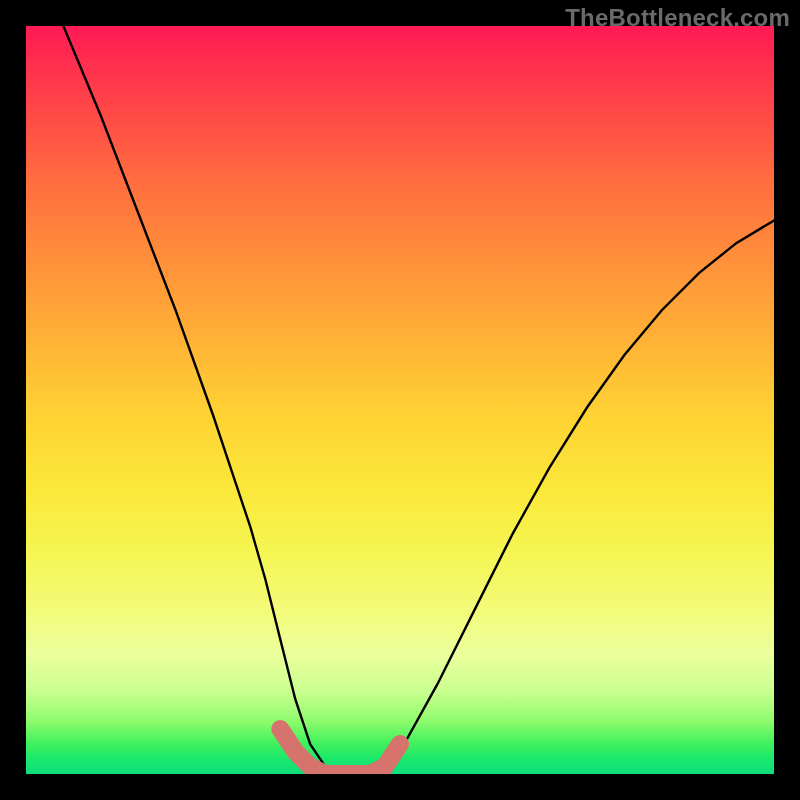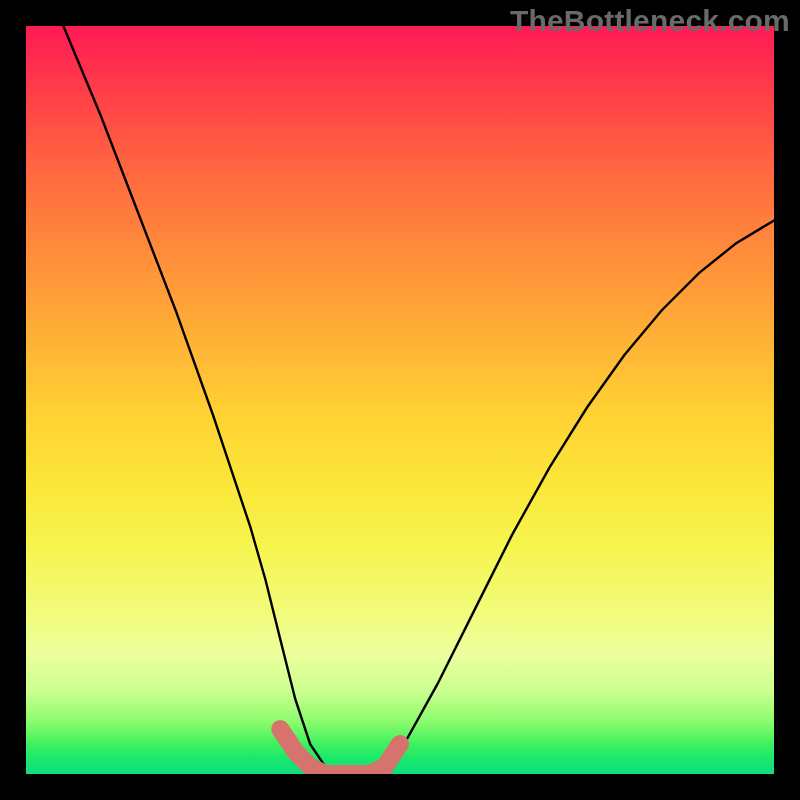--- a/index.html
+++ b/index.html
@@ -33,21 +33,21 @@
       #3ef15e 96%,
       #19e86b 98%,
       #0fdd7d 100%
     );
   }
   .watermark {
     position: absolute;
     top: 4px;
     right: 10px;
     font-family: Arial, Helvetica, sans-serif;
-    font-size: 30px;
+    font-size: 24px;
     font-weight: 600;
     color: #6a6a6a;
     letter-spacing: 0.2px;
     user-select: none;
   }
   svg.curve {
     position: absolute;
     left: 0; top: 0;
     width: 748px; height: 748px;
   }

